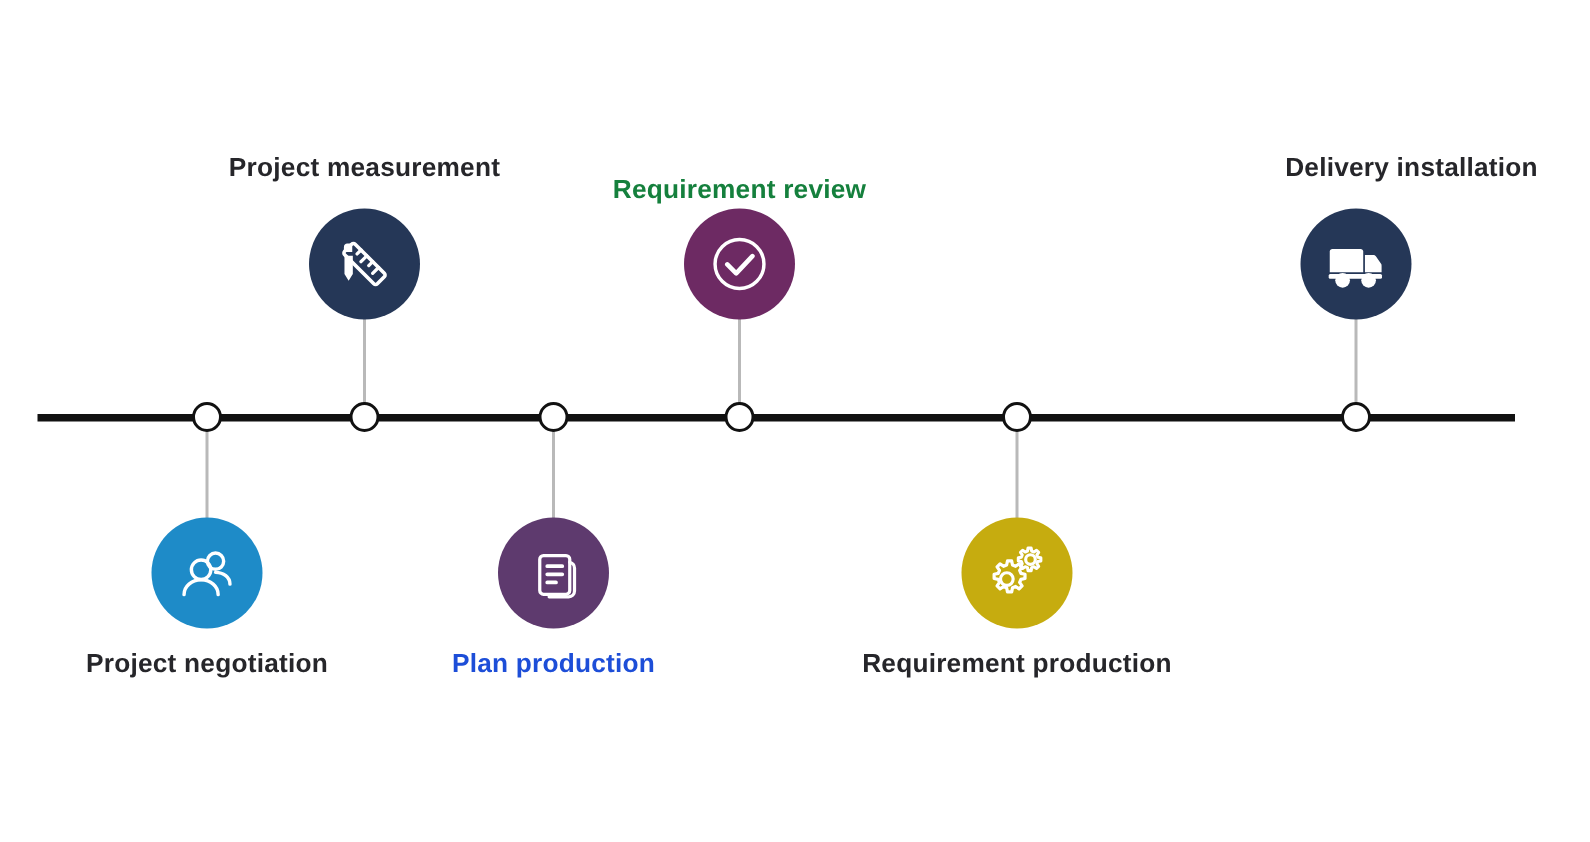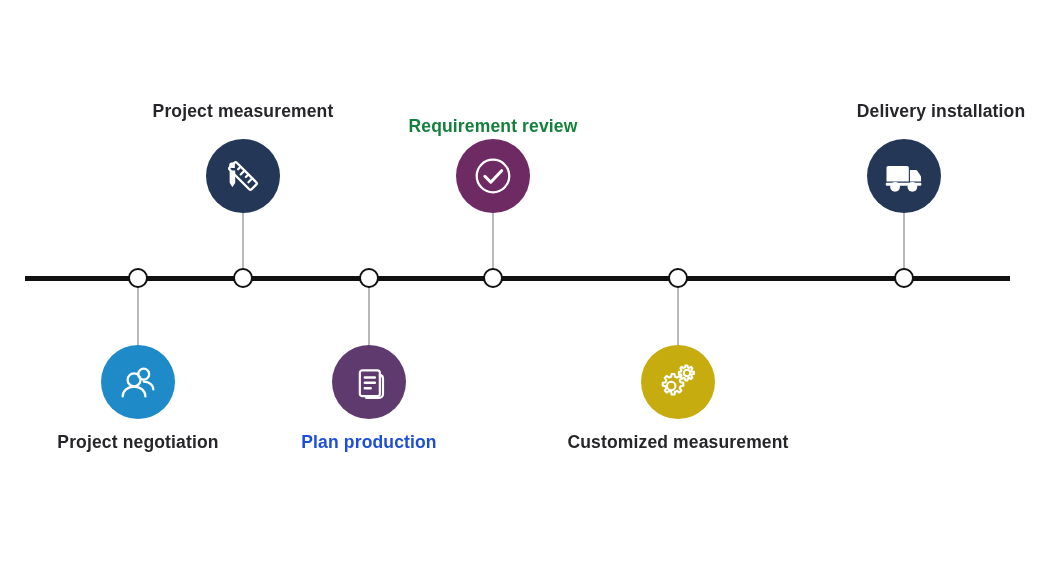--- a/index.html
+++ b/index.html
@@ -142,21 +142,21 @@
       <div class="icon-disc" style="left: 641px; top: 345px; background: rgb(198, 172, 15);">
         <span style="display: flex;">
           <svg width="44" height="44" viewBox="0 0 48 48" fill="none" stroke="#ffffff" stroke-width="2.3" stroke-linejoin="round">
             <path d="M19 26.4l2.9-.6.9-2.2-1.7-2.5 2.1-2.1 2.5 1.7 2.2-.9.6-2.9h3l.6 2.9 2.2.9 2.5-1.7 2.1 2.1-1.7 2.5.9 2.2 2.9.6v3l-2.9.6-.9 2.2 1.7 2.5-2.1 2.1-2.5-1.7-2.2.9-.6 2.9h-3l-.6-2.9-2.2-.9-2.5 1.7-2.1-2.1 1.7-2.5-.9-2.2-2.9-.6v-3z" transform="translate(-12 -2) scale(1.02)"></path>
             <circle cx="16.6" cy="28.4" r="4.6"></circle>
             <path d="M26.5 12.2l2.2-.4.7-1.7-1.3-1.9 1.6-1.6 1.9 1.3 1.7-.7.4-2.2h2.3l.4 2.2 1.7.7 1.9-1.3 1.6 1.6-1.3 1.9.7 1.7 2.2.4v2.3l-2.2.4-.7 1.7 1.3 1.9-1.6 1.6-1.9-1.3-1.7.7-.4 2.2h-2.3l-.4-2.2-1.7-.7-1.9 1.3-1.6-1.6 1.3-1.9-.7-1.7-2.2-.4v-2.3z" transform="translate(-1 1) scale(0.98)"></path>
             <circle cx="33.8" cy="14.2" r="3.5"></circle>
           </svg>
         </span>
       </div>
-      <div class="caption" style="left: 678px; top: 432px; color: rgb(38, 38, 42);">Customized measurement</div>
+      <div class="caption" style="left: 678px; top: 432px; color: rgb(38, 38, 42);">Requirement production</div>
       <div class="stem" style="left: 903.3px; background: rgb(185, 185, 185); top: 211px; height: 67px;"></div>
       <div class="node-dot" style="left: 894px; top: 268px; border-color: rgb(17, 17, 17); background: rgb(255, 255, 255);"></div>
       <div class="icon-disc" style="left: 867px; top: 139px; background: rgb(37, 55, 87);">
         <span style="display: flex;">
           <svg width="42" height="42" viewBox="0 0 48 48" fill="#ffffff">
             <path d="M6 12.5h21.5c1.1 0 2 .9 2 2v15.8H4V14.5c0-1.1.9-2 2-2z"></path>
             <path d="M30.8 17.2h6.4c.9 0 1.7.4 2.2 1.2l3.7 5.5c.3.4.4.9.4 1.4v5h-12.7V17.2z"></path>
             <rect x="3.2" y="31.6" width="40.6" height="3.6" rx="1.2"></rect>
             <circle cx="13.8" cy="36.4" r="5.6" fill="#ffffff"></circle>
             <circle cx="33.6" cy="36.4" r="5.6" fill="#ffffff"></circle>

